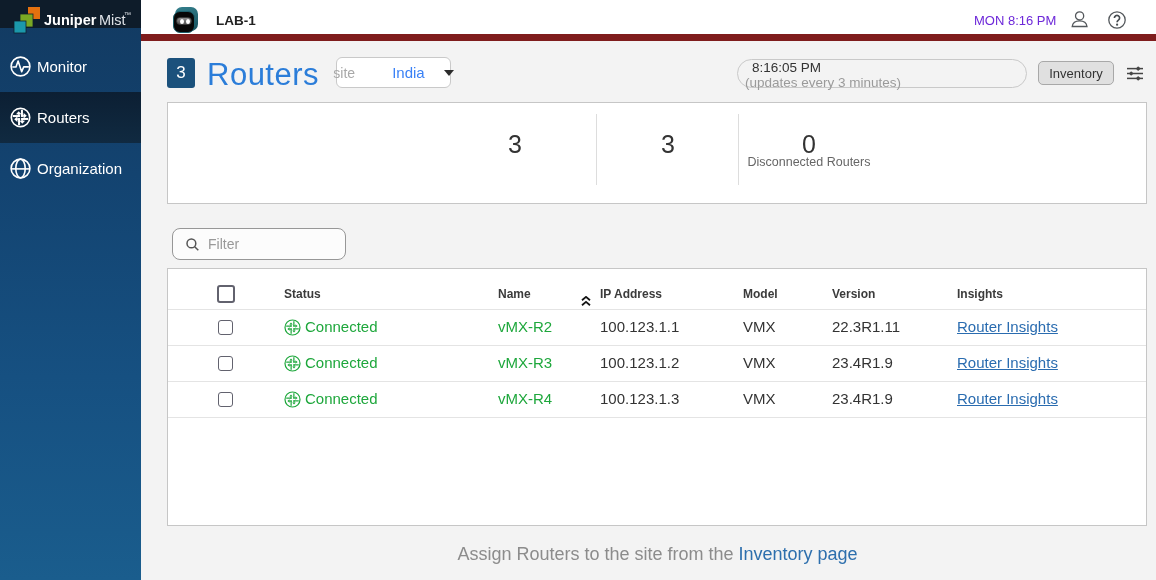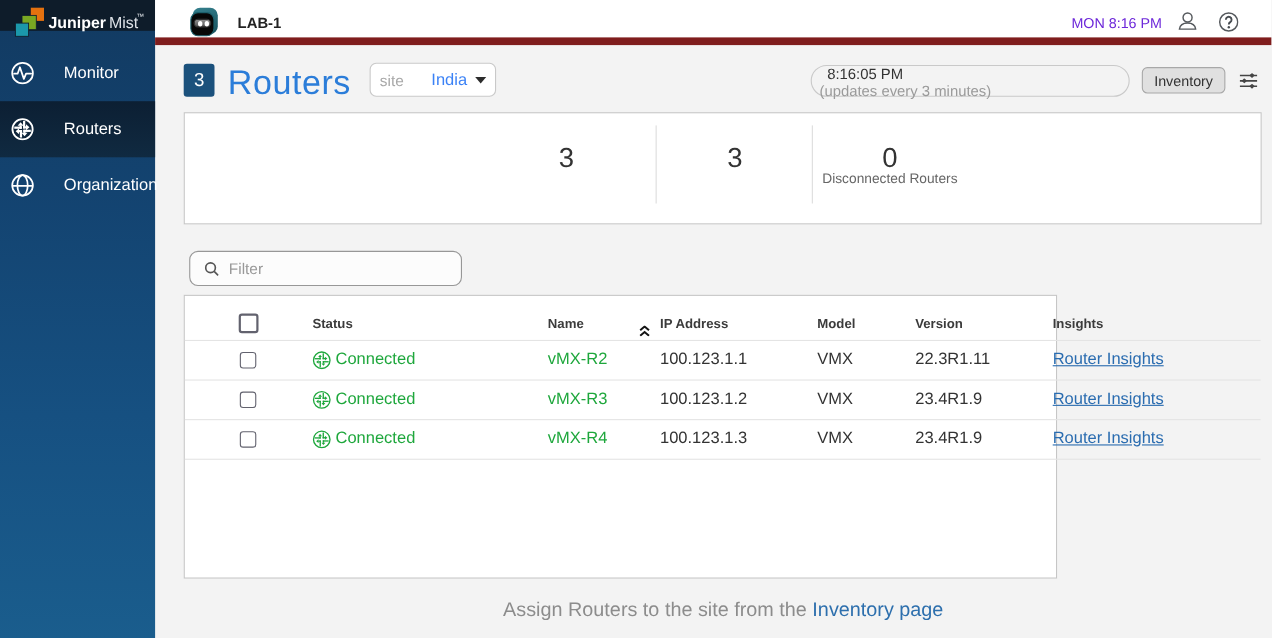--- a/index.html
+++ b/index.html
@@ -5,21 +5,21 @@
 * { margin:0; padding:0; box-sizing:border-box; }
 html,body { width:1156px; height:580px; overflow:hidden; }
 body { font-family:"Liberation Sans", sans-serif; background:#f3f3f3; position:relative; }
 .abs { position:absolute; }
 
 
 #sidebar { left:0; top:0; width:141px; height:580px;
   background:linear-gradient(180deg,#123a61 0%,#134370 30%,#165081 65%,#1a5d8d 100%); }
 #logoband { left:0; top:0; width:141px; height:28px; background:#0e1c2a; }
 .navitem { position:absolute; left:0; width:141px; height:51px; color:#fff;
-  display:flex; align-items:center; font-size:15px; font-weight:500;gap:21px; }
+  display:flex; align-items:center; font-size:15px; font-weight:500; }
 .navitem svg { margin-left:10px; margin-right:6px; flex:0 0 auto; }
 #nav-routers { background:linear-gradient(180deg,#0c1f33,#102a41); }
 
 
 #header { left:141px; top:0; width:1015px; height:41px; background:#fff; border-bottom:7px solid #7f1d1d; }
 
 
 #robot { position:absolute; left:32px; top:7px; width:25px; height:26px; }
 #robot .back { position:absolute; right:0; top:0; width:23px; height:24px; border-radius:7px;
   background:linear-gradient(160deg,#35818e,#17505c); }
@@ -27,47 +27,47 @@
   background:#070707; border:1px solid #1d606c; }
 #robot .visor { position:absolute; left:2px; top:4.5px; width:16px; height:8.5px; border-radius:4px;
   background:linear-gradient(180deg,#909090,#555); border:1px solid #383838; }
 #robot .eye { position:absolute; top:1.2px; width:4px; height:5px; border-radius:50%; background:#fff; }
 
 
 #badge { left:167px; top:58px; width:28px; height:30px; background:#1b517c; border-radius:3px;
   color:#fff; font-size:17px; display:flex; align-items:center; justify-content:center; }
 #title { left:207px; top:57px; font-size:31px; font-weight:300; color:#2b7dd9; letter-spacing:0.5px; }
 #sitebtn { left:336px; top:57px; width:115px; height:31px; background:#fff; border:1px solid #c9c9c9;
-  border-radius:6px; display:flex; align-items:center; justify-content:center; gap:2px; font-size:15px; }
+  border-radius:6px; display:flex; align-items:center; justify-content:center; gap:14px; font-size:15px; }
 #sitebtn .lab { color:#a8a8a8; font-size:14px; }
 #sitebtn .val { color:#3b82f6;margin-left:23px; }
 #sitebtn .caret { width:0; height:0; border-left:5px solid transparent; border-right:5px solid transparent;
   border-top:6px solid #2c2c2c; margin-left:5px; }
 
 #clockpill { left:737px; top:59px; width:290px; height:29px; border:1px solid #c9c9c9; border-radius:15px;
   display:flex; align-items:flex-start; font-size:13.5px;flex-direction:column; }
 #clockpill .time { color:#333; margin-left:14px; }
 #clockpill .upd { color:#9a9a9a; margin-left:7px; }
 #invbtn { left:1038px; top:61px; width:76px; height:24px; background:#e0e0e0; border:1px solid #a8a8a8;
   border-radius:5px; color:#333; font-size:13px; display:flex; align-items:center; justify-content:center; }
 
 
 #stats { left:167px; top:102px; width:980px; height:102px; background:#fff; border:1px solid #c6c6c6; }
 .stat { position:absolute; top:27px; width:200px; text-align:center; }
 .stat .num { font-size:25px; color:#333; line-height:28px; }
 .stat .lbl { font-size:12.5px; color:#666; margin-top:-3px; white-space:nowrap; }
 .sdiv { position:absolute; top:11px; height:71px; width:0; border-left:1px solid #ddd; }
 
 
-#filter { left:172px; top:228px; width:248px; height:32px; background:#fcfcfc; border:1px solid #979797;
+#filter { left:172px; top:228px; width:174px; height:32px; background:#fcfcfc; border:1px solid #979797;
   border-radius:8px; display:flex; align-items:center; }
 #filter .ph { color:#999; font-size:14px; margin-left:9px; }
 
 
-#panel { left:167px; top:268px; width:794px; height:258px; background:#fff; border:1px solid #c6c6c6; }
+#panel { left:167px; top:268px; width:980px; height:258px; background:#fff; border:1px solid #c6c6c6; }
 .trow { position:absolute; left:0; width:978px; }
 .hrow { top:0; height:40px; }
 .hrow .cell { font-weight:bold; font-size:12px; color:#3b3b3b; top:18px; }
 .cell { position:absolute; }
 .r1 { top:40px; } .r2 { top:76px; } .r3 { top:112px; }
 .drow { height:36px; border-top:1px solid #e4e4e4; font-size:15px; }
 .drow .cell { top:8px; }
 .cb { position:absolute; left:49px; width:18px; height:18px; border:2px solid #62626e; border-radius:3px; background:#fff; }
 .drow .cb { width:15px; height:15px; border-width:1.5px; top:10px; left:50px; }
 .c-status { left:116px; }

